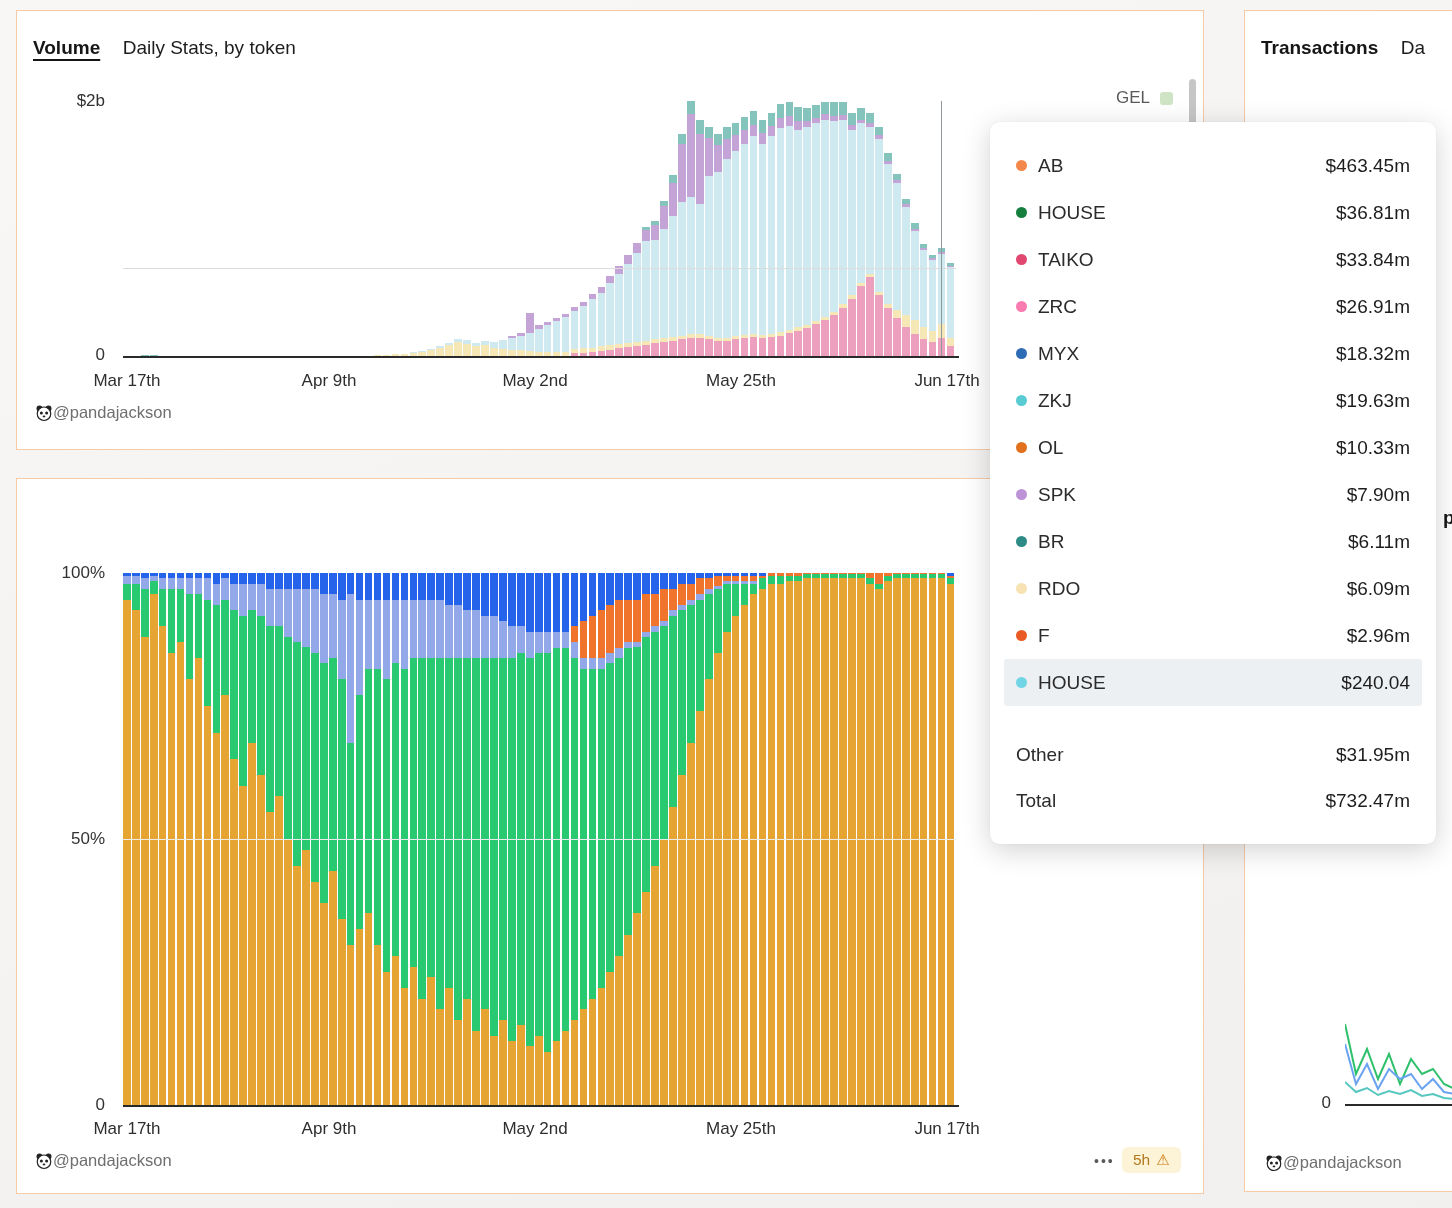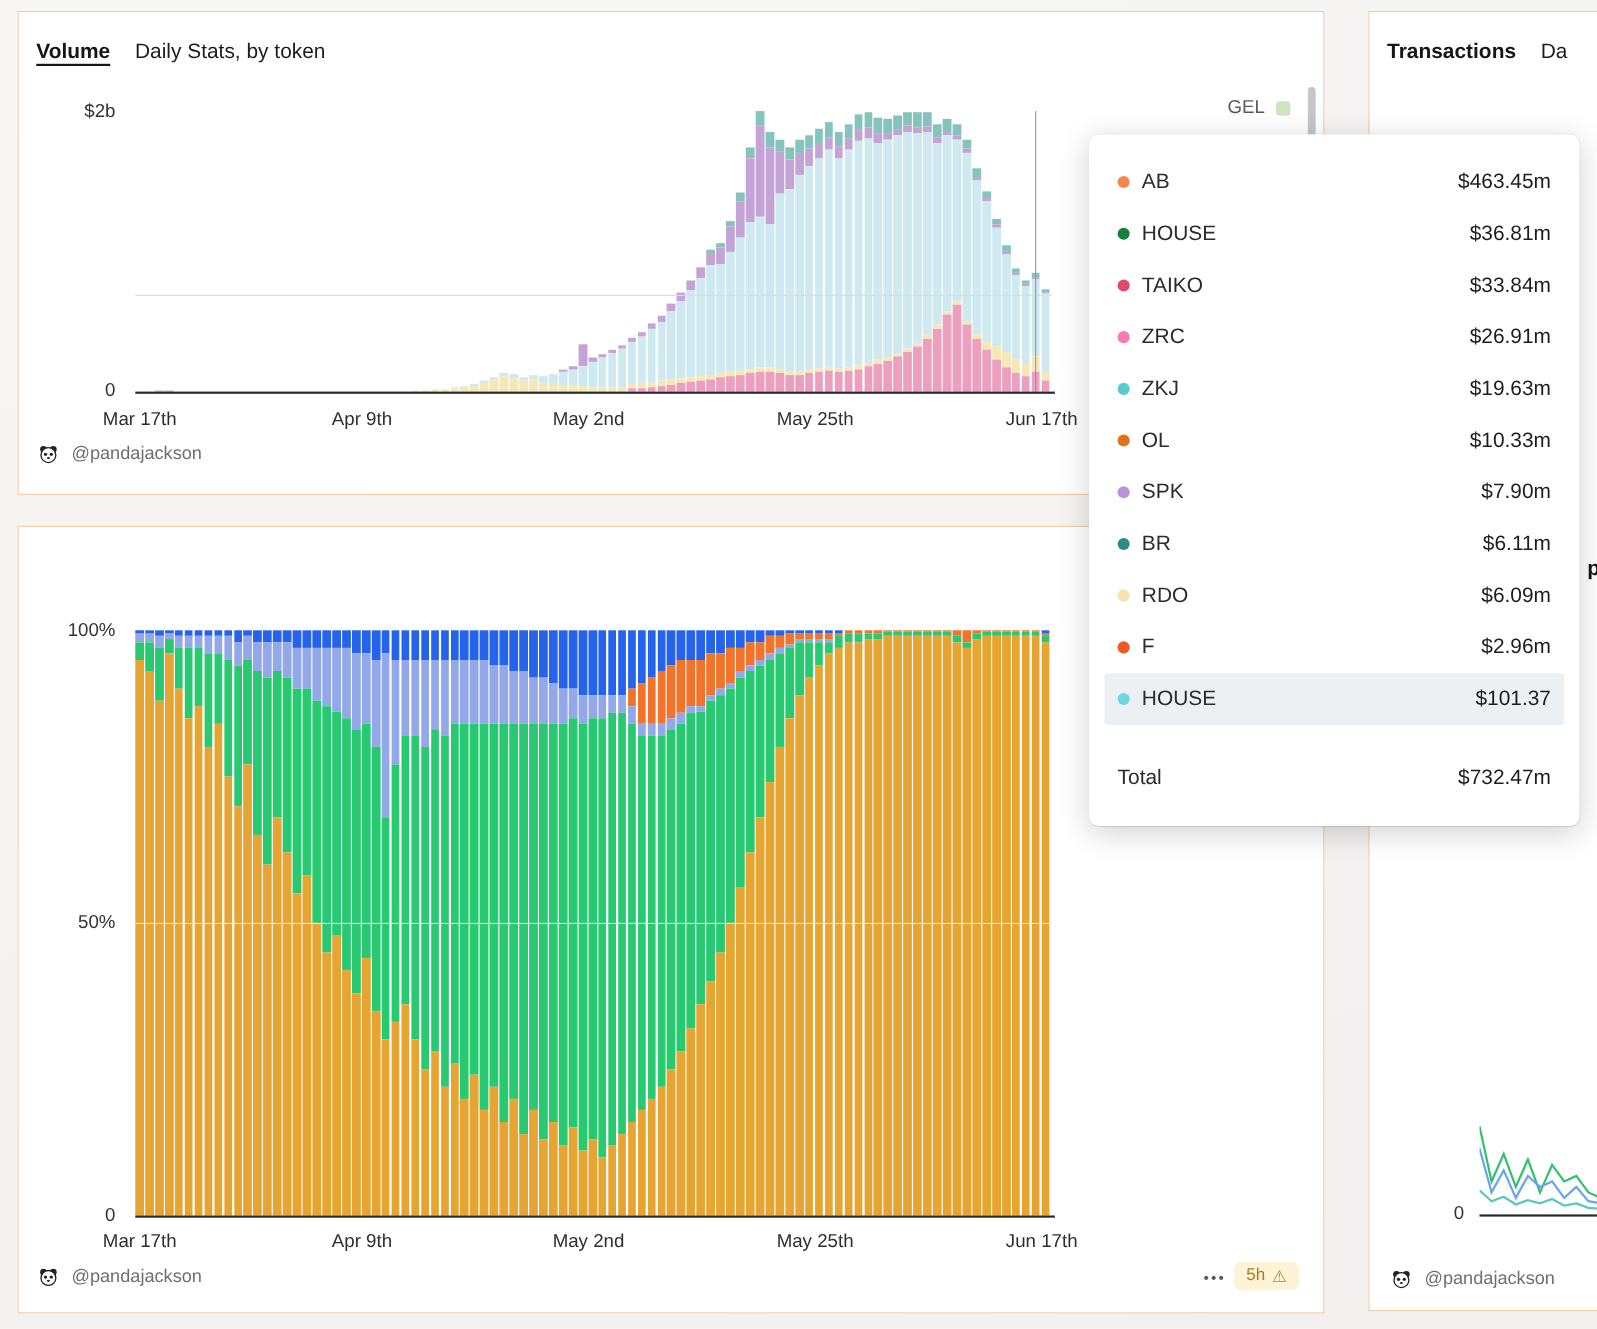--- a/index.html
+++ b/index.html
@@ -25,21 +25,21 @@
   .xlabel { position:absolute; width:120px; text-align:center; font-size:17px; color:#2e2e2e; }
 
   .plot { position:absolute; }
   .bars { display:flex; align-items:flex-end; width:100%; height:100%; }
   .bar  { flex:1; margin-right:1.3px; display:flex; flex-direction:column-reverse; min-width:0; }
   .seg  { width:100%; flex:0 0 auto; }
   .gridline  { position:absolute; left:0; right:0; height:1px; background:#dcdcdc; }
   .crosshair { position:absolute; top:0; bottom:0; width:1px; background:#90979d; }
   .axis-line { position:absolute; height:2px; background:#2a2a2a; }
 
-  .attrib { position:absolute; display:flex; align-items:center; gap:12px; font-size:16.5px; color:#6f6f6f; }
+  .attrib { position:absolute; display:flex; align-items:center; gap:0; font-size:16.5px; color:#6f6f6f; }
   .legend { position:absolute; right:30px; top:77px; display:flex; align-items:center; gap:10px; font-size:17px; color:#5a5a5a; }
   .legend-swatch { width:13px; height:13px; border-radius:3px; }
   .scroll-thumb { position:absolute; right:7px; top:68px; width:7px; height:46px; border-radius:4px; background:#c6c6c6; }
 
   .menu-dots { position:absolute; left:1077px; top:674px; font-size:14px; letter-spacing:2px; color:#5a5a5a; cursor:pointer; }
   .badge-stale { position:absolute; left:1105px; top:668px; display:flex; align-items:center; gap:6px;
                  background:#fdf3d7; color:#b07a1d; font-size:15.5px; padding:4px 11px; border-radius:6px; }
   .badge-stale .warn { color:#c97b12; font-size:15px; }
 
   .tooltip { position:absolute; left:990px; top:122px; width:446px; z-index:20;
@@ -1168,20 +1168,25 @@
         <span class="tt-dot" style="background: rgb(224, 72, 111);"></span>
         <span class="tt-name">TAIKO</span>
         <span class="tt-value">$33.84m</span>
       </div>
       <div class="tt-row">
         <span class="tt-dot" style="background: rgb(249, 123, 176);"></span>
         <span class="tt-name">ZRC</span>
         <span class="tt-value">$26.91m</span>
       </div>
       <div class="tt-row">
+        <span class="tt-dot" style="background: rgb(46, 108, 181);"></span>
+        <span class="tt-name">MYX</span>
+        <span class="tt-value">$18.32m</span>
+      </div>
+      <div class="tt-row">
         <span class="tt-dot" style="background: rgb(89, 203, 211);"></span>
         <span class="tt-name">ZKJ</span>
         <span class="tt-value">$19.63m</span>
       </div>
       <div class="tt-row">
         <span class="tt-dot" style="background: rgb(226, 113, 29);"></span>
         <span class="tt-name">OL</span>
         <span class="tt-value">$10.33m</span>
       </div>
       <div class="tt-row">
@@ -1200,22 +1205,26 @@
         <span class="tt-value">$6.09m</span>
       </div>
       <div class="tt-row">
         <span class="tt-dot" style="background: rgb(234, 90, 36);"></span>
         <span class="tt-name">F</span>
         <span class="tt-value">$2.96m</span>
       </div>
       <div class="tt-row tt-highlight">
         <span class="tt-dot" style="background: rgb(114, 213, 229);"></span>
         <span class="tt-name">HOUSE</span>
-        <span class="tt-value">$101.37</span>
+        <span class="tt-value">$240.04</span>
       </div>
     </div>
   <div class="tt-summary" id="tooltip-summary">
       <div class="tt-srow">
+        <span>Other</span>
+        <span class="tt-value">$31.95m</span>
+      </div>
+      <div class="tt-srow">
         <span>Total</span>
         <span class="tt-value">$732.47m</span>
       </div>
     </div>
 </div>
 
 </body></html>

